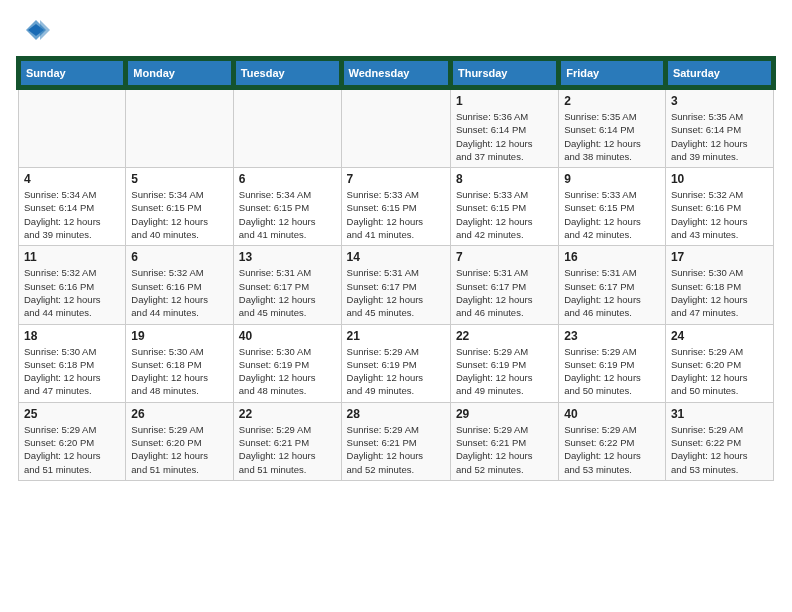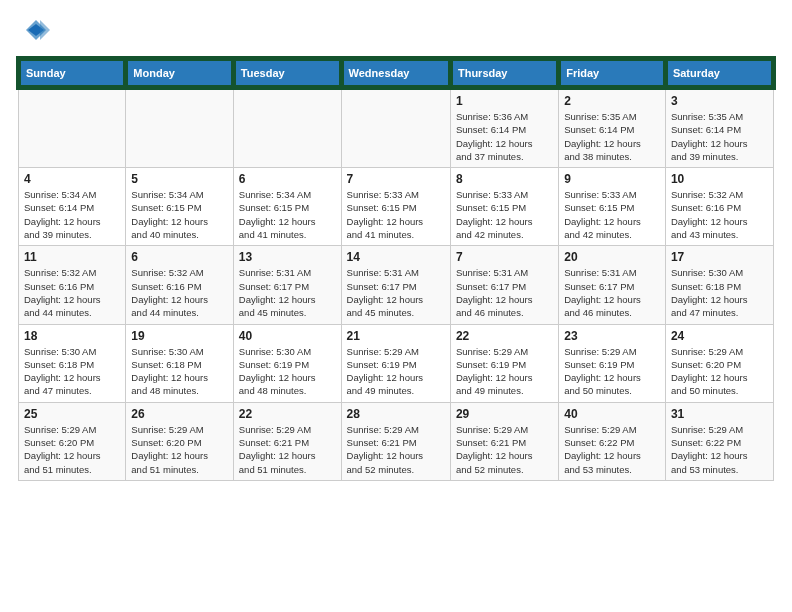--- a/index.html
+++ b/index.html
@@ -232,21 +232,21 @@
 and 45 minutes.</div>
         </td>
         <td>
           <div class="day-number">7</div>
           <div class="day-info" style="white-space: pre-line;">Sunrise: 5:31 AM
 Sunset: 6:17 PM
 Daylight: 12 hours
 and 46 minutes.</div>
         </td>
         <td>
-          <div class="day-number">20</div>
+          <div class="day-number">16</div>
           <div class="day-info" style="white-space: pre-line;">Sunrise: 5:31 AM
 Sunset: 6:17 PM
 Daylight: 12 hours
 and 46 minutes.</div>
         </td>
         <td>
           <div class="day-number">17</div>
           <div class="day-info" style="white-space: pre-line;">Sunrise: 5:30 AM
 Sunset: 6:18 PM
 Daylight: 12 hours

